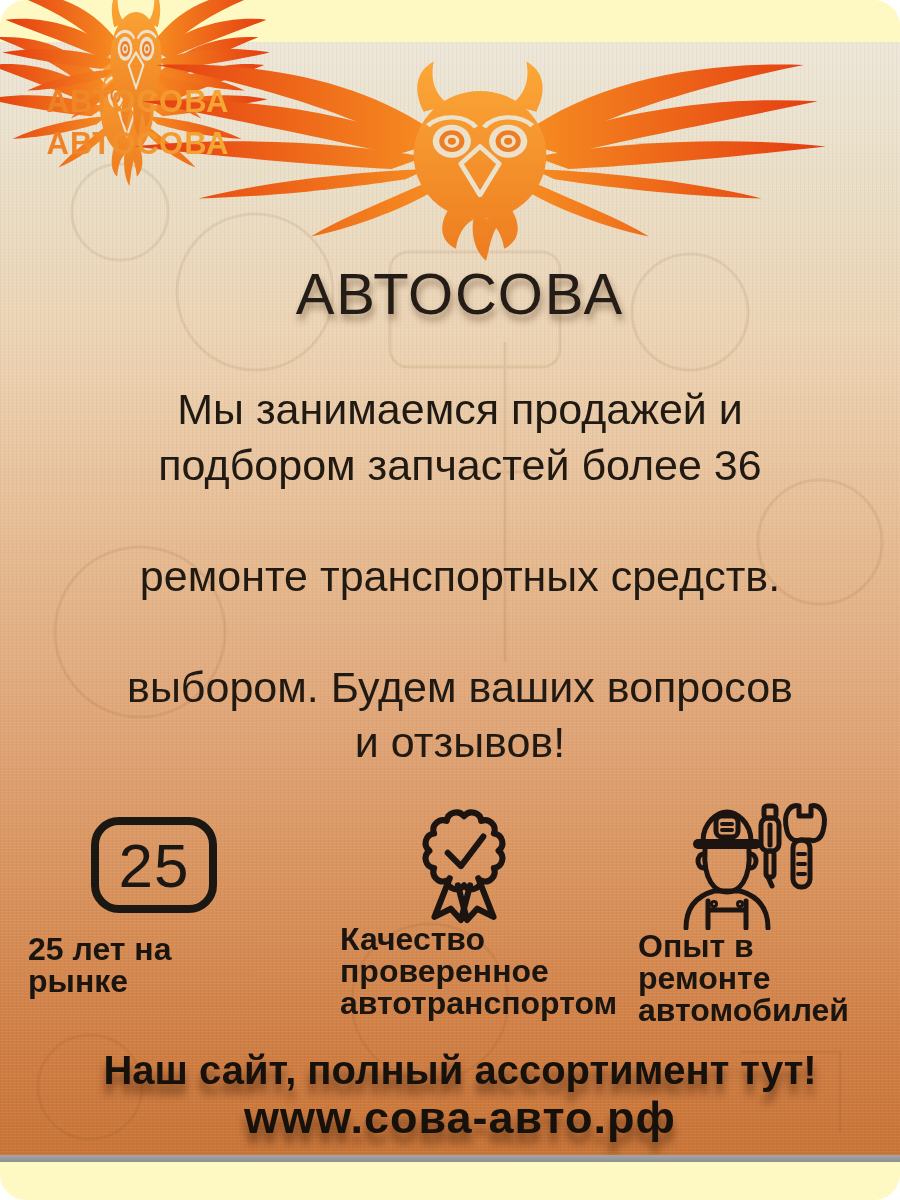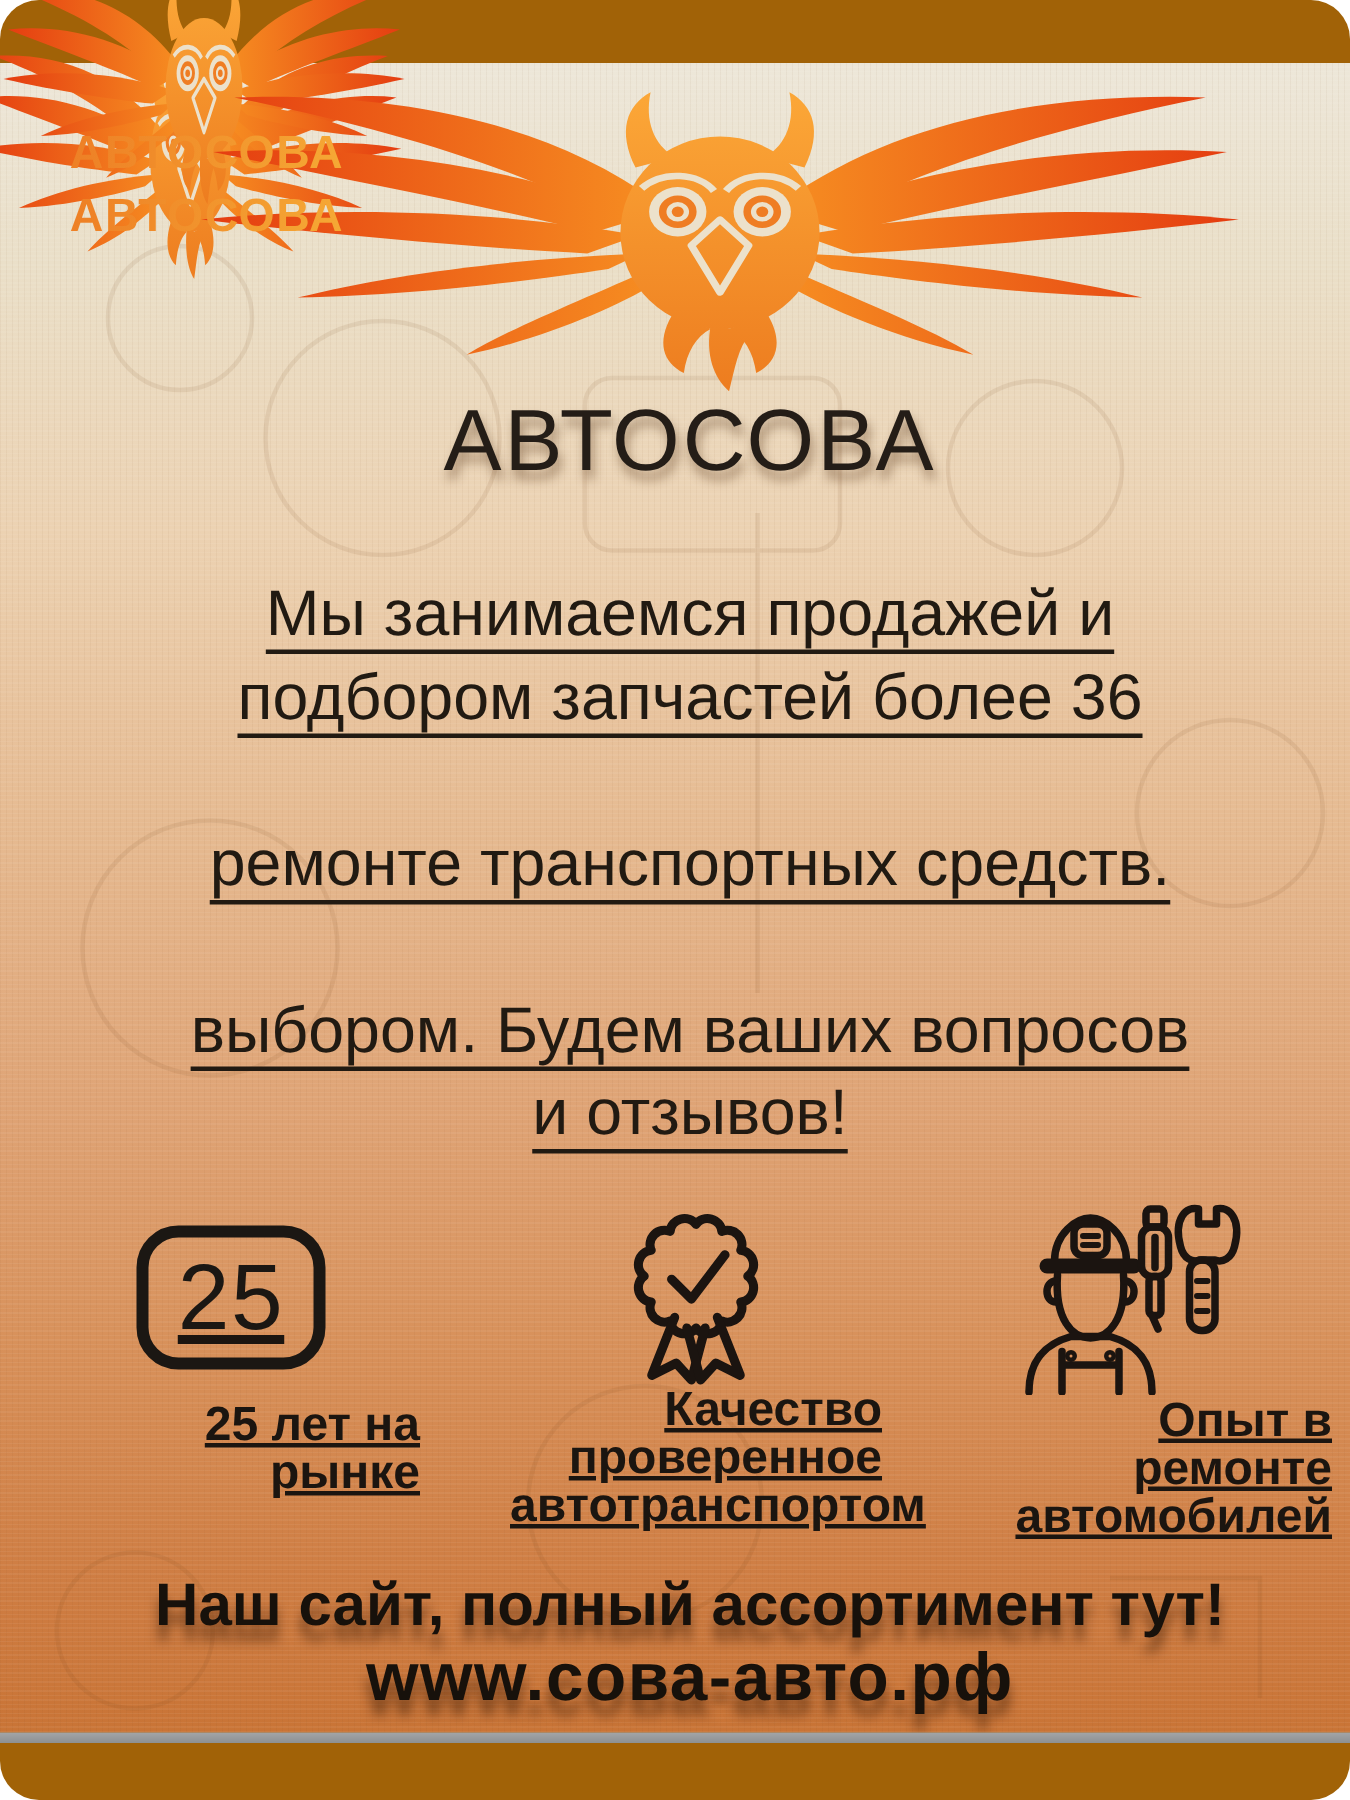--- a/index.html
+++ b/index.html
@@ -1,19 +1,19 @@
 <!DOCTYPE html>
 <html><head>
 <meta charset="utf-8">
 <style>
   * { margin:0; padding:0; box-sizing:border-box; }
   body { background:#ffffff; font-family:"Liberation Sans", sans-serif; }
   .photo {
     position:relative; width:900px; height:1200px;
-    background:#a16207; border-radius:26px; overflow:hidden;
+    background:#fef9c3; border-radius:26px; overflow:hidden;
   }
   
   .card {
     position:absolute; left:0; top:42px; width:900px; height:1113px;
     background:linear-gradient(180deg,
       #ede7d9 0%, #eadfc8 12%, #ecd2b2 28%, #e6bb92 45%,
       #dfa476 62%, #d78f58 78%, #cf7e44 90%, #c97436 100%);
   }
   .card::after {
     content:""; position:absolute; inset:0;
@@ -46,24 +46,24 @@
     position:absolute; left:10px; top:260px; width:900px; text-align:center;
     font-size:58px; font-weight:500; letter-spacing:2px; color:#241d17;
     text-shadow:2px 6px 7px rgba(80,45,15,.45);
   }
 
   .about {
     position:absolute; left:20px; top:382px; width:880px; text-align:center;
     font-size:43px; font-weight:400; color:#211a12; line-height:55.5px;
   }
   .about .line {
-    text-decoration:underline; text-decoration-thickness:2.5px; text-underline-offset:10px;text-align:center;
-  }
-
-  .feature { position:absolute; text-align:right; color:#1b1510;text-decoration:underline; }
+    text-decoration-thickness:2.5px; text-underline-offset:10px;text-align:center;
+  }
+
+  .feature { position:absolute; text-align:left; color:#1b1510; }
   .caption { font-size:32px; font-weight:700; line-height:32px; color:#1b1510; }
 
   .f1 { left:28px;  top:817px; width:252px; }
   .f2 { left:340px; top:803px; width:248px; }
   .f3 { left:638px; top:800px; width:250px; }
 
   .badge25 {
     width:126px; height:96px; margin:0 auto;
     border:8px solid #1b1713; border-radius:28px;
     display:flex; align-items:center; justify-content:center;

